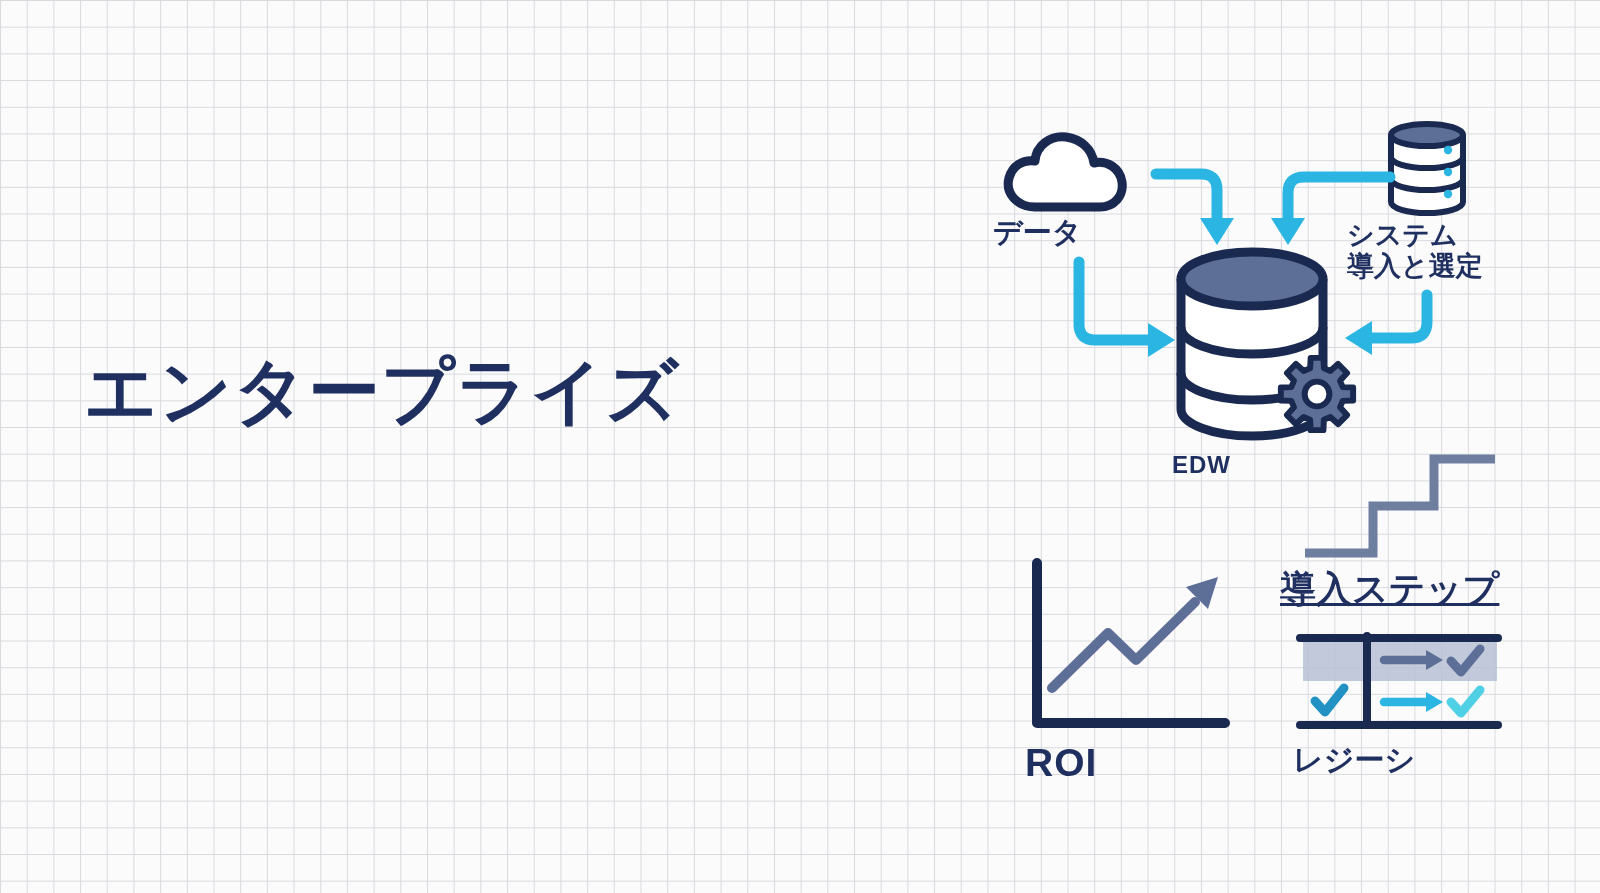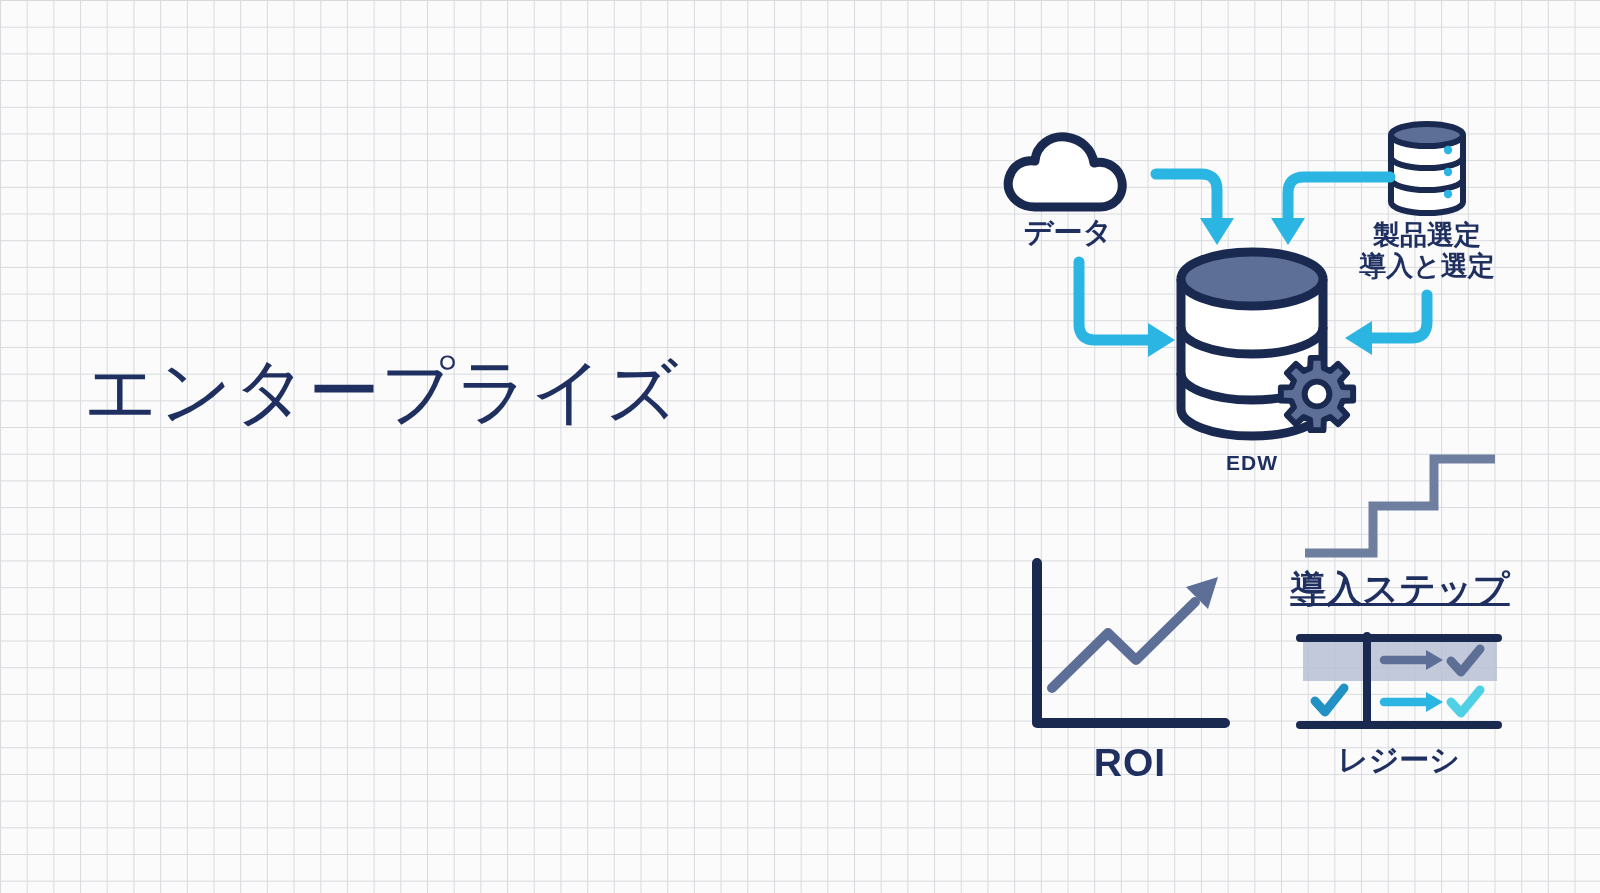--- a/index.html
+++ b/index.html
@@ -9,34 +9,34 @@
     background-image:
       linear-gradient(to right, var(--grid-line,#d8dade) 1px, transparent 1px),
       linear-gradient(to bottom, var(--grid-line,#d8dade) 1px, transparent 1px);
     background-size:26.7px 26.7px;
     font-family:"Liberation Sans","DejaVu Sans",sans-serif;
   }
   .abs { position:absolute; }
   .title {
     position:absolute; left:84px; top:342px;
     color:var(--navy-text,#1f2f5f);
-    font-size:72px; font-weight:400; line-height:99px;
+    font-size:72px; font-weight:700; line-height:99px;
     letter-spacing:1px; white-space:nowrap;text-align:center;
   }
   .label {
     position:absolute; color:var(--navy-text,#1f2f5f);
-    font-weight:700; text-align:center;
+    font-weight:700; text-align:left;
   }
   #cloud-svg      { left:993px;  top:116px; }
   #cloud-label    { left:993px;  top:213px; width:150px; font-size:29px; }
   #legacy-svg     { left:1384px; top:120px; }
   #legacy-label   { left:1347px; top:220px; width:160px; font-size:27px; line-height:31px; }
   #edw-svg        { left:1172px; top:245px; }
   #gear-svg       { left:1273px; top:350px; }
-  #edw-label      { left:1172px; top:451px; width:160px; font-size:21px; letter-spacing:1px; }
+  #edw-label      { left:1172px; top:451px; width:160px; font-size:24px; letter-spacing:1px; }
   #arrows-svg     { left:990px;  top:150px; }
   #steps-svg      { left:1295px; top:445px; }
   #steps-label    { left:1280px; top:565px; width:240px; font-size:36px;text-decoration:underline; }
   #roi-svg        { left:1025px; top:555px; }
   #roi-label      { left:1025px; top:741px; width:210px; font-size:39px; letter-spacing:1px; }
   #selection-svg  { left:1293px; top:625px; }
   #selection-label{ left:1293px; top:740px; width:212px; font-size:30px; }
 </style>
 </head>
 <body>
@@ -55,21 +55,21 @@
   <svg id="legacy-svg" class="abs" width="86" height="98" viewBox="0 0 86 98">
     <path d="M7 15 V82 A36 11 0 0 0 79 82 V15" style="fill:#ffffff; stroke:var(--navy); stroke-width:6;"></path>
     <path d="M7 37 A36 11 0 0 0 79 37" style="fill:none; stroke:var(--navy); stroke-width:6;"></path>
     <path d="M7 59 A36 11 0 0 0 79 59" style="fill:none; stroke:var(--navy); stroke-width:6;"></path>
     <ellipse cx="43" cy="15" rx="36" ry="11" style="fill:var(--slate); stroke:var(--navy); stroke-width:6;"></ellipse>
     <circle cx="64" cy="30" r="4.2" style="fill:var(--cyan);"></circle>
     <circle cx="64" cy="52" r="4.2" style="fill:var(--cyan);"></circle>
     <circle cx="64" cy="74" r="4.2" style="fill:var(--cyan);"></circle>
   </svg>
   <div id="legacy-label" class="label">
-    <div>製品選定</div>
+    <div>システム</div>
     <div>導入と選定</div>
   </div>
 
   <svg id="edw-svg" class="abs" width="160" height="200" viewBox="0 0 160 200">
     <path d="M9 34 V164 A71 27 0 0 0 151 164 V34" style="fill:#ffffff; stroke:var(--navy); stroke-width:9;"></path>
     <path d="M9 82 A71 27 0 0 0 151 82" style="fill:none; stroke:var(--navy); stroke-width:9;"></path>
     <path d="M9 128 A71 27 0 0 0 151 128" style="fill:none; stroke:var(--navy); stroke-width:9;"></path>
     <ellipse cx="80" cy="34" rx="71" ry="27" style="fill:var(--slate); stroke:var(--navy); stroke-width:9;"></ellipse>
   </svg>
 

